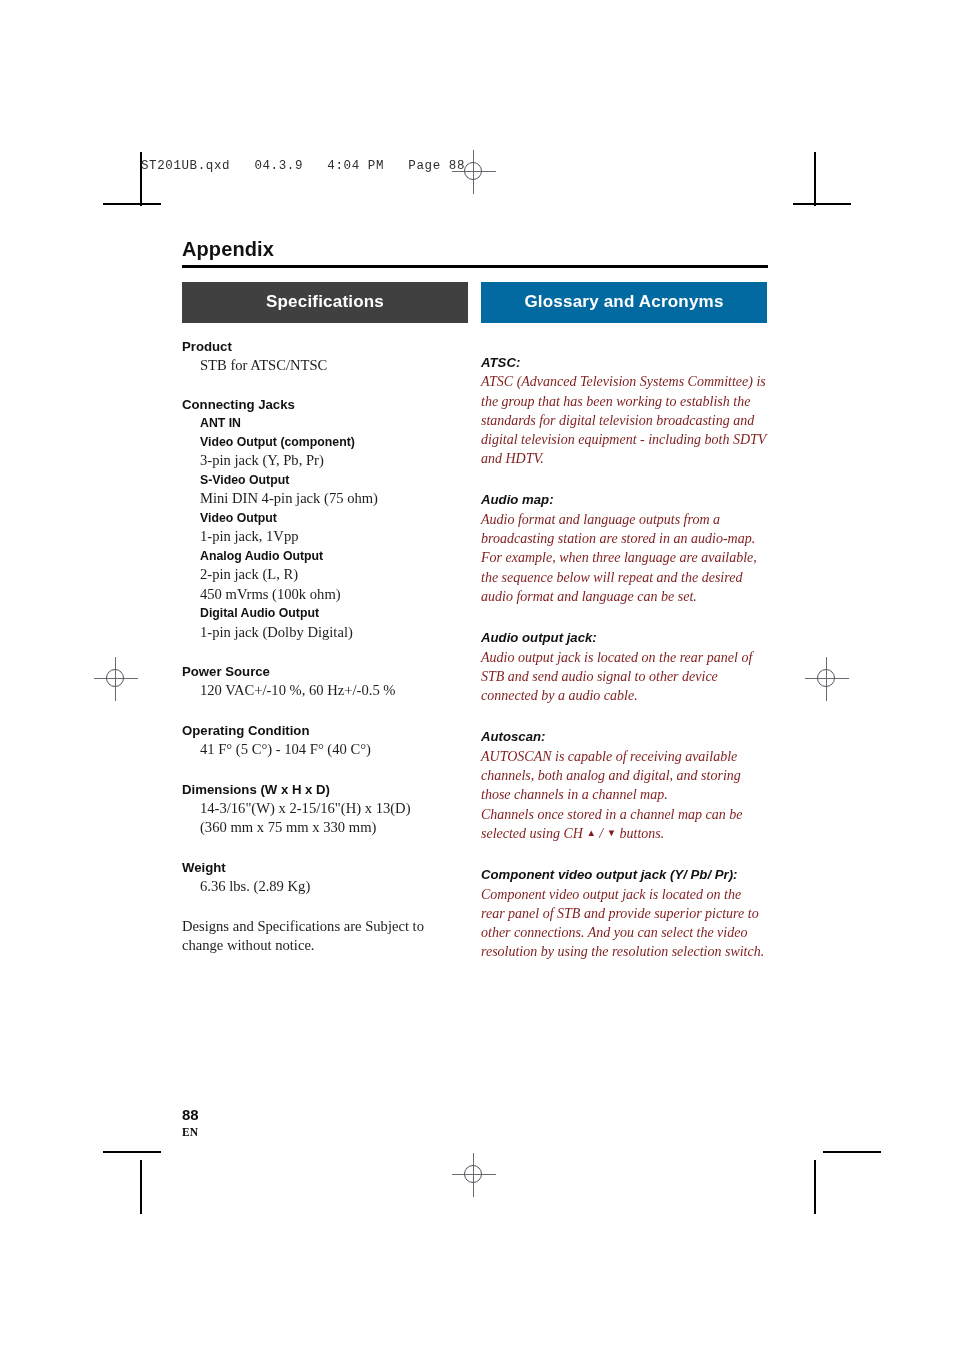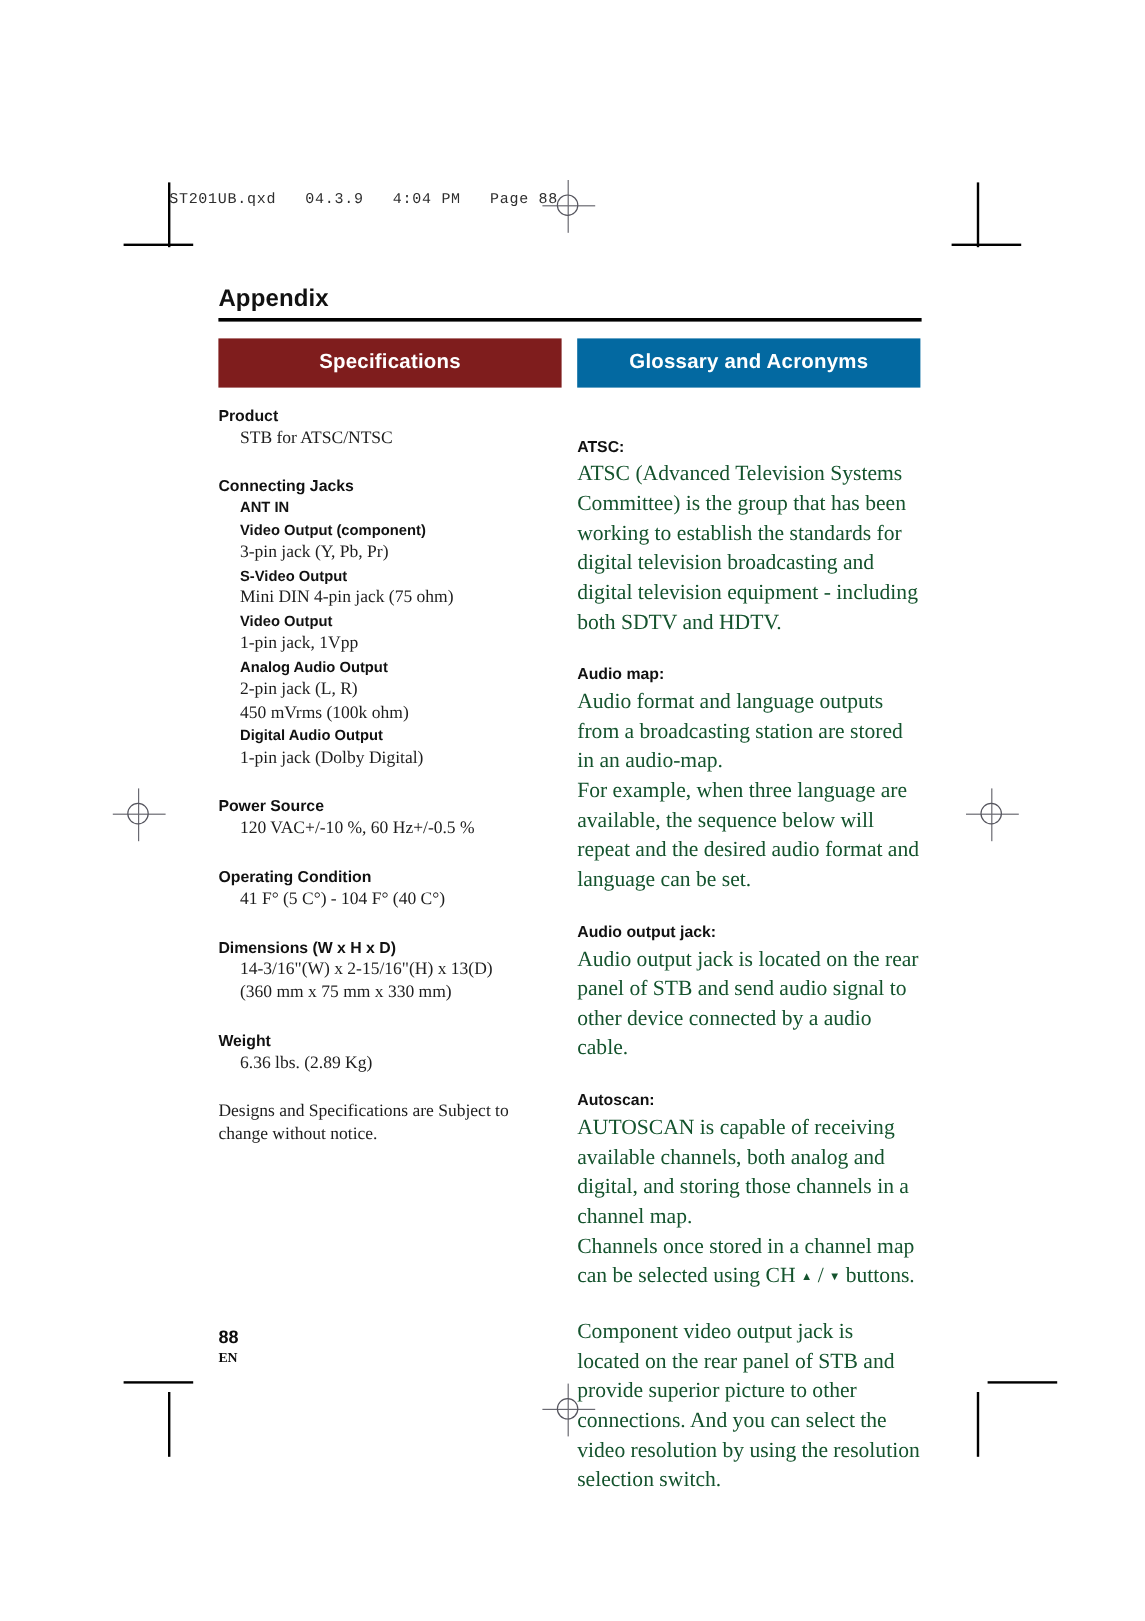--- a/index.html
+++ b/index.html
@@ -86,21 +86,21 @@
 
   .columns {
     display: flex;
     gap: 13px;
   }
   .col {
     width: 286px;
   }
 
   .section-bar {
-    background: #7f1d1d;
+    background: #404040;
     color: #ffffff;
     font-family: "Liberation Sans", sans-serif;
     font-weight: bold;
     font-size: 17px;
     text-align: center;
     padding: 10px 0 11px 0;
     letter-spacing: 0.2px;
   }
   .section-bar.alt { background: #0369a1; }
 
@@ -139,34 +139,34 @@
   }
 
   .closing-note {
     font-family: "Liberation Serif", serif;
     font-size: 14.6px;
     line-height: 1.34;
     color: #1d1d1d;
   }
 
   
-  .glossary { margin-top: 40px; }
+  .glossary { margin-top: 30px; font-style: italic; }
   .gloss-entry { margin-bottom: 22px; }
   .gloss-term {
     font-family: "Liberation Sans", sans-serif;
     font-weight: bold;
     font-size: 13.2px;
     color: #111111;
     line-height: 1.5;
   }
   .gloss-def {
     font-family: "Liberation Serif", serif;
-    font-size: 18px;
+    font-size: 14px;
     line-height: 1.37;
-    color: #14532d;
+    color: #7f1d1d;
   }
   .gloss-def + .gloss-def { margin-top: 0; }
 
   .arrow-up::before { content: "\25B2"; font-size: 9.5px; vertical-align: 1.5px; }
   .arrow-down::before { content: "\25BC"; font-size: 9.5px; vertical-align: 1.5px; }
 
   
   .folio {
     position: absolute;
     left: 182px;
@@ -294,20 +294,21 @@
           <div class="gloss-entry">
             <div class="gloss-term">Audio output jack:</div>
             <div class="gloss-def">Audio output jack is located on the rear panel of STB and send audio signal to other device connected by a audio cable.</div>
           </div>
           <div class="gloss-entry">
             <div class="gloss-term">Autoscan:</div>
             <div class="gloss-def">AUTOSCAN is capable of receiving available channels, both analog and digital, and storing those channels in a channel map.</div>
             <div class="gloss-def"><span>Channels once stored in a channel map can be selected using CH </span><span class="arrow-up"></span><span> / </span><span class="arrow-down"></span><span> buttons.</span></div>
           </div>
           <div class="gloss-entry">
+            <div class="gloss-term">Component video output jack (Y/ Pb/ Pr):</div>
             <div class="gloss-def">Component video output jack is located on the rear panel of STB and provide superior picture to other connections. And you can select the video resolution by using the resolution selection switch.</div>
           </div>
         </div>
     </div>
 
   </div>
 </div>
 
 <div class="folio">
   <div class="folio-num">88</div>

